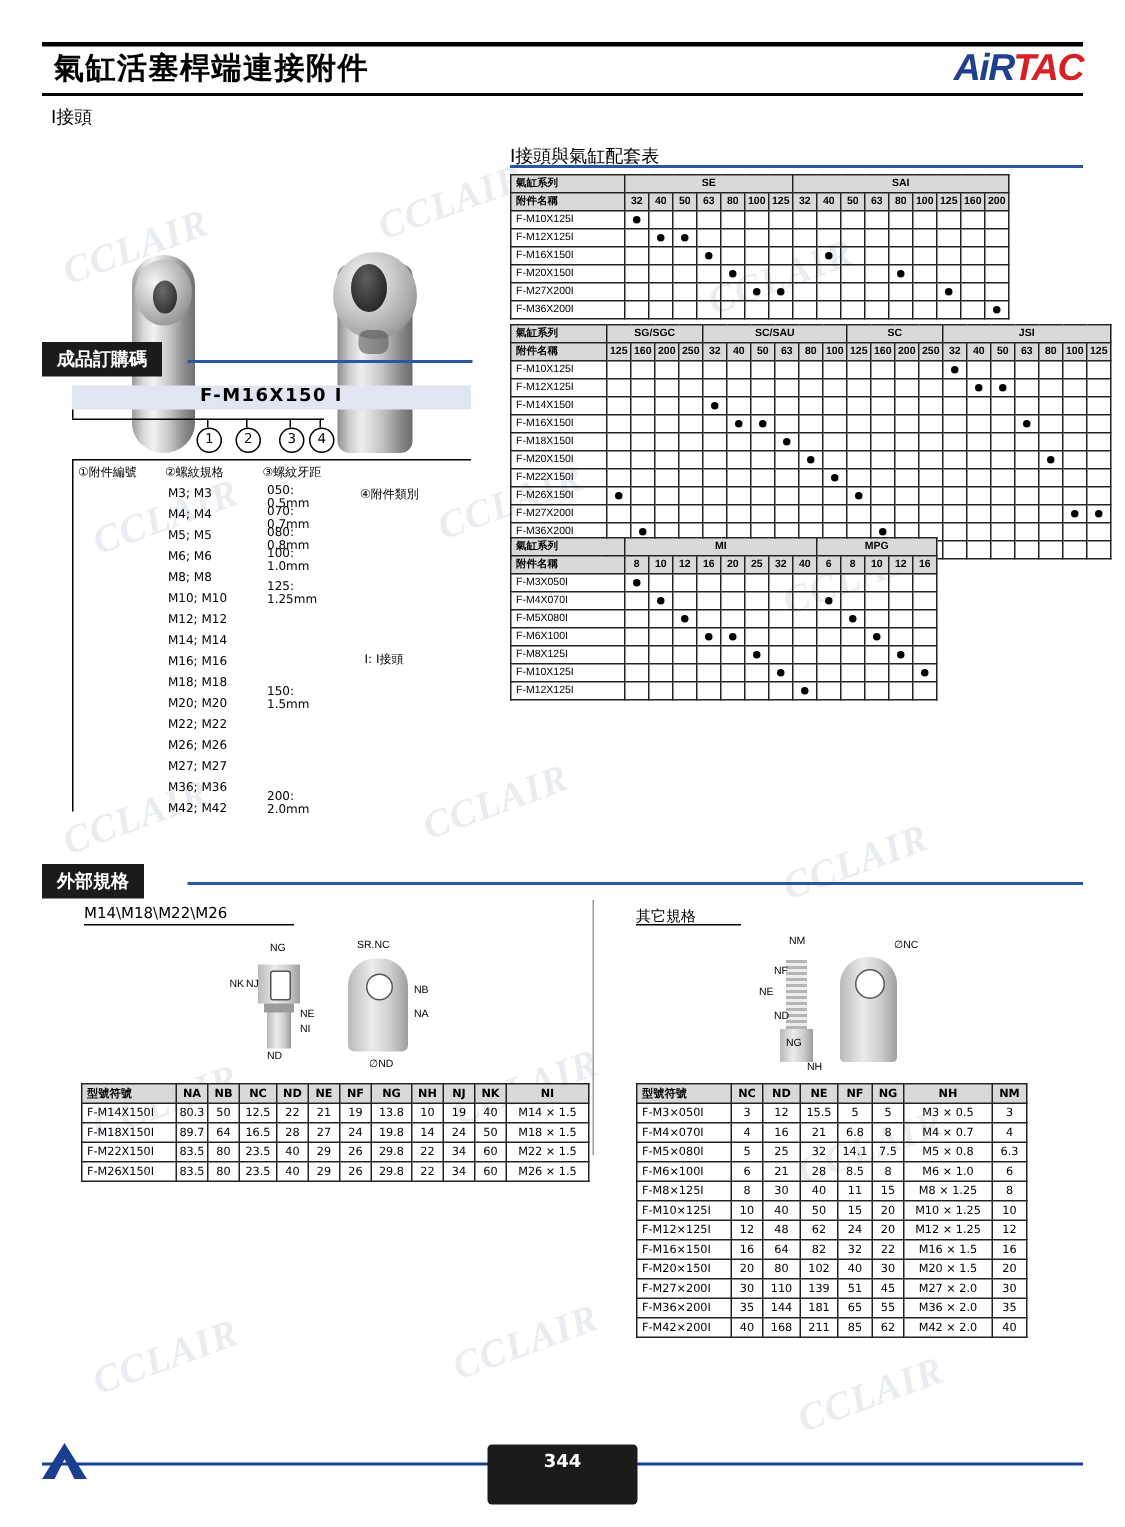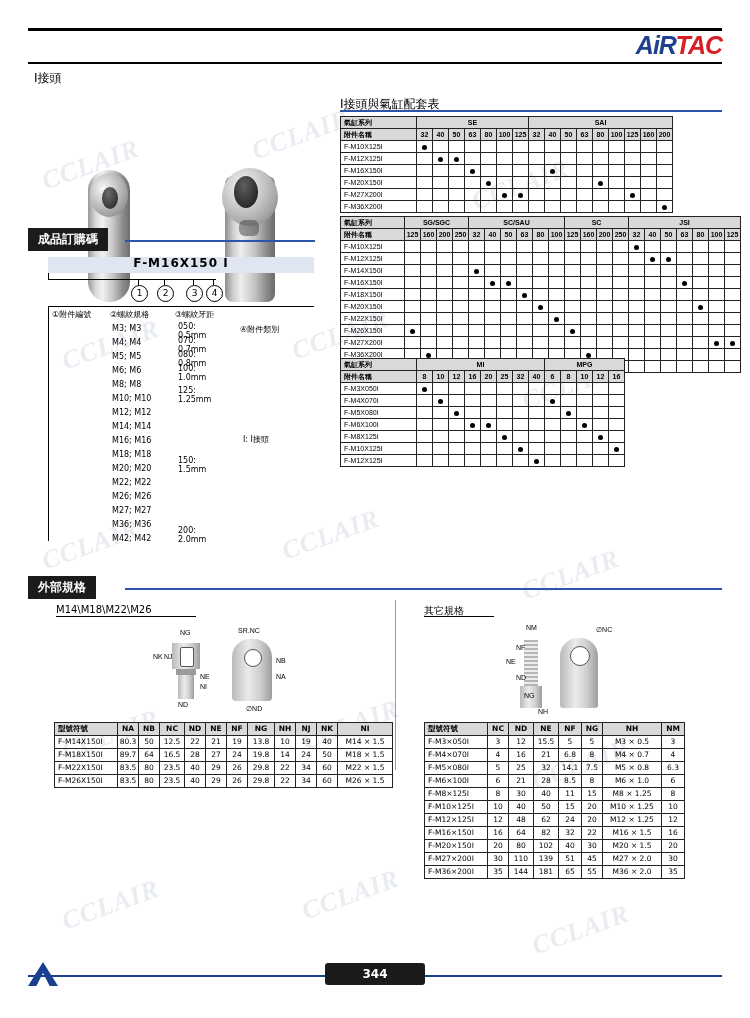--- a/index.html
+++ b/index.html
@@ -58,21 +58,21 @@
   table.st{border-collapse:collapse;font-size:7.5px;}
   table.st td,table.st th{border:1px solid #222;height:12px;line-height:12px;text-align:center;padding:0 1px;font-weight:normal;}
   table.st .hd{background:#d9d9d9;font-weight:bold;}
   table.st .lf{text-align:left;padding-left:3px;white-space:nowrap;}
 
   
   .dw{position:absolute;}
   .lbl{position:absolute;font-size:7px;font-family:"Liberation Sans",sans-serif;}
   .metal{background:linear-gradient(90deg,#b9b9b9,#ebebeb 40%,#cfcfcf 70%,#9e9e9e);}
   .ft-line{position:absolute;left:28px;top:975px;width:694px;height:2px;background:#1b3f8f;}
-  .ft-pill{position:absolute;left:325px;top:963px;width:100px;height:22px;background:#1b1b1b;border-radius:3px;color:#fff;font-size:12px;font-weight:bold;text-align:center;line-height:22px;}
+  .ft-pill{position:absolute;left:325px;top:963px;width:100px;height:40px;background:#1b1b1b;border-radius:3px;color:#fff;font-size:12px;font-weight:bold;text-align:center;line-height:22px;}
   .ft-logo{position:absolute;left:28px;top:962px;width:30px;height:24px;background:#1b3f8f;clip-path:polygon(0% 100%,50% 0%,100% 100%,72% 100%,50% 45%,28% 100%);}
 </style>
 </head>
 <body>
 
 <div class="page">
 
   <div class="wm" style="left:40px;top:150px;">CCLAIR</div>
   <div class="wm" style="left:250px;top:120px;">CCLAIR</div>
   <div class="wm" style="left:470px;top:170px;">CCLAIR</div>
@@ -83,20 +83,21 @@
   <div class="wm" style="left:280px;top:520px;">CCLAIR</div>
   <div class="wm" style="left:520px;top:560px;">CCLAIR</div>
   <div class="wm" style="left:60px;top:720px;">CCLAIR</div>
   <div class="wm" style="left:300px;top:710px;">CCLAIR</div>
   <div class="wm" style="left:530px;top:750px;">CCLAIR</div>
   <div class="wm" style="left:60px;top:890px;">CCLAIR</div>
   <div class="wm" style="left:300px;top:880px;">CCLAIR</div>
   <div class="wm" style="left:530px;top:915px;">CCLAIR</div>
 
   <div class="hdr-rule-top"></div>
+  <div class="hdr-title">氣缸活塞桿端連接附件</div>
   <div class="brand"><span>AiR</span><span class="r">TAC</span></div>
   <div class="hdr-rule-bot"></div>
 
   <div class="sec-l" style="left:34px;top:70px;">I接頭</div>
 
   <div class="photo">
     <div class="rodA">
       <div class="cap">
           <div class="hole"></div>
         </div>
@@ -991,20 +992,30 @@
           <tr>
             <td class="lf">F-M36×200I</td>
             <td>35</td>
             <td>144</td>
             <td>181</td>
             <td>65</td>
             <td>55</td>
             <td>M36 × 2.0</td>
             <td>35</td>
           </tr>
+          <tr>
+            <td class="lf">F-M42×200I</td>
+            <td>40</td>
+            <td>168</td>
+            <td>211</td>
+            <td>85</td>
+            <td>62</td>
+            <td>M42 × 2.0</td>
+            <td>40</td>
+          </tr>
         </tbody>
       </table>
   </div>
 
   <div class="ft-line"></div>
   <div class="ft-pill">344</div>
   <div class="ft-logo"></div>
 
 </div>
 

